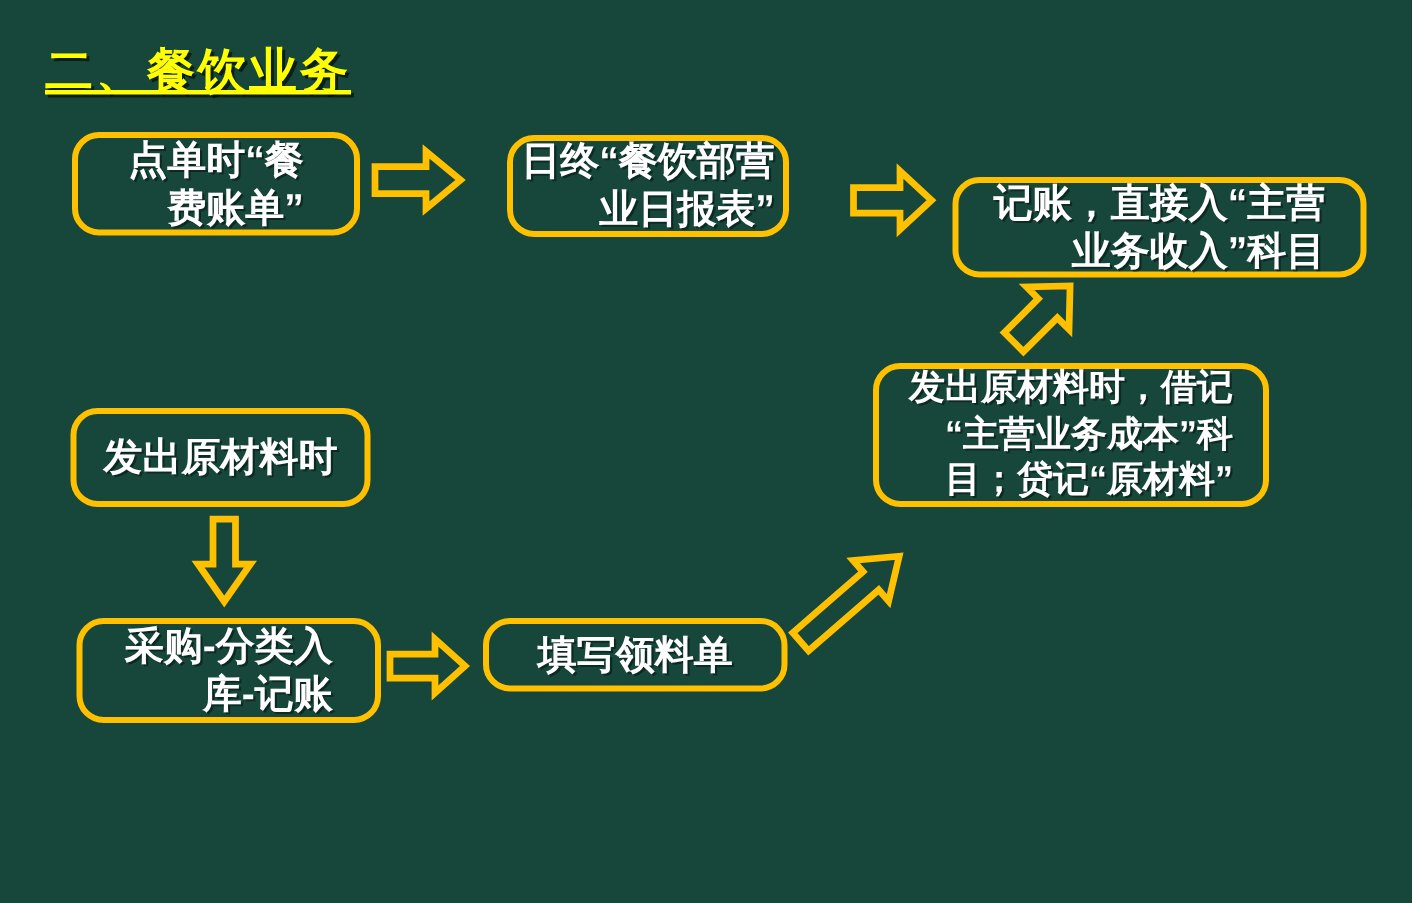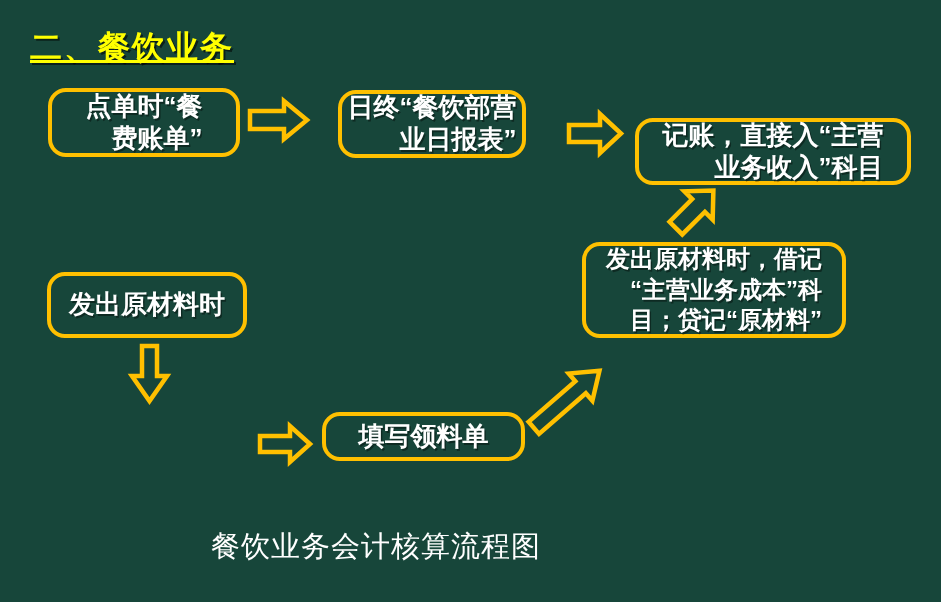--- a/index.html
+++ b/index.html
@@ -93,30 +93,31 @@
   <div class="fc-box fs24" id="box5">发出原材料时，借记
 “主营业务成本”科
 目；贷记“原材料”</div>
 
   <div class="arrow" id="arrow-d1">
     <svg width="39" height="60" viewBox="0 0 39 60">
       <polygon points="12,2 27,2 27,32 37,32 19.5,57 2,32 12,32"></polygon>
     </svg>
   </div>
 
+  <div class="fc-box fs26" id="box6">采购-分类入
+库-记账</div>
 
   <div class="arrow" id="arrow-r3">
     <svg width="55" height="40" viewBox="0 0 55 40">
       <polygon points="2,12 32,12 32,2 52,20 32,38 32,28 2,28"></polygon>
     </svg>
   </div>
 
   <div class="fc-box fs26" id="box7">填写领料单</div>
 
   <div class="arrow" id="arrow-dg2">
     <svg width="92" height="42" viewBox="0 0 92 42">
       <polygon points="2,13 64,13 64,3 89,21 64,39 64,29 2,29"></polygon>
     </svg>
   </div>
 
-  <div class="caption">餐饮业务会计核算流程图</div>
 
 </div>
 
 </body></html>

